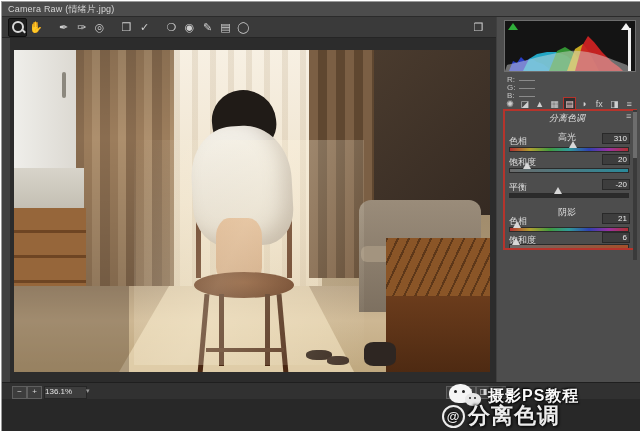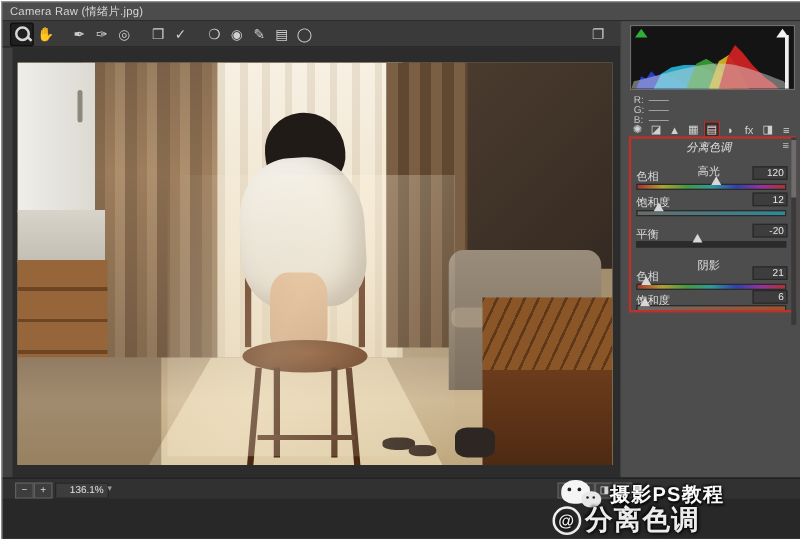--- a/index.html
+++ b/index.html
@@ -80,21 +80,21 @@
   .track-sat-hl{background:linear-gradient(90deg,#6a6a6a,#2a8a9a);}
   .track-bal{background:#2b2b2b;}
   .track-sat-sh{background:linear-gradient(90deg,#6a6a6a,#a5502a);}
   .thumb{position:absolute;top:-7px;width:0;height:0;border-left:4px solid transparent;border-right:4px solid transparent;border-bottom:7px solid #d8d8d8;transform:translateX(-50%);}
   .pscroll{position:absolute;left:136px;top:93px;width:4px;height:150px;background:#3a3a3a;}
   .pscroll-thumb{position:absolute;left:0;top:2px;width:4px;height:46px;background:#6d6d6d;}
 
   
   .statusbar{position:absolute;left:0;top:380px;width:100%;height:17px;background:#313131;border-top:1px solid #1f1f1f;}
   .sbtn{position:absolute;top:3px;width:13px;height:11px;background:#3d3d3d;border:1px solid #5f5f5f;color:#d8d8d8;font-size:8px;text-align:center;line-height:10px;}
-  .zoombox{position:absolute;left:42px;top:3px;width:38px;height:11px;background:#3d3d3d;border:1px solid #262626;color:#e2e2e2;font-size:8px;text-align:right;padding-right:3px;line-height:10px;}
+  .zoombox{position:absolute;left:42px;top:3px;width:38px;height:11px;background:#3d3d3d;border:1px solid #262626;color:#e2e2e2;font-size:8px;padding-right:3px;line-height:10px;}
   .zoomdrop{position:absolute;left:84px;top:4px;color:#9a9a9a;font-size:7px;}
   .bottomstrip{position:absolute;left:0;top:397px;width:100%;height:34px;background:#282828;}
 
   
   .wm{position:absolute;pointer-events:none;}
   .wm-icon{left:447px;top:382px;width:36px;height:30px;}
   .wm-b1{position:absolute;left:0;top:0;width:23px;height:19px;background:#f5f5f5;border-radius:48% 48% 42% 42%;}
   .wm-b1::before,.wm-b1::after{content:"";position:absolute;top:6px;width:3px;height:3px;background:#222;border-radius:50%;}
   .wm-b1::before{left:5px;} .wm-b1::after{left:13px;}
   .wm-b2{position:absolute;left:16px;top:9px;width:16px;height:13px;background:#e8e8e8;border-radius:48%;}
@@ -240,26 +240,26 @@
       <div class="ptab">
           <span>≡</span>
         </div>
     </div>
 
     <div class="panel-title">分离色调</div>
     <div class="panel-menu">≡</div>
 
     <div class="sec-head" style="top:114px;">高光</div>
     <div class="sl-label" style="top:118px;">色相</div>
-    <div class="sl-value" style="top:116px;">120</div>
+    <div class="sl-value" style="top:116px;">310</div>
     <div class="track track-hue" style="top:130px;">
       <div class="thumb" style="left: 53%;"></div>
     </div>
     <div class="sl-label" style="top:139px;">饱和度</div>
-    <div class="sl-value" style="top:137px;">12</div>
+    <div class="sl-value" style="top:137px;">20</div>
     <div class="track track-sat-hl" style="top:151px;">
       <div class="thumb" style="left: 14%;"></div>
     </div>
 
     <div class="sl-label" style="top:164px;">平衡</div>
     <div class="sl-value" style="top:162px;">-20</div>
     <div class="track track-bal" style="top:176px;">
       <div class="thumb" style="left: 41%;"></div>
     </div>
 

